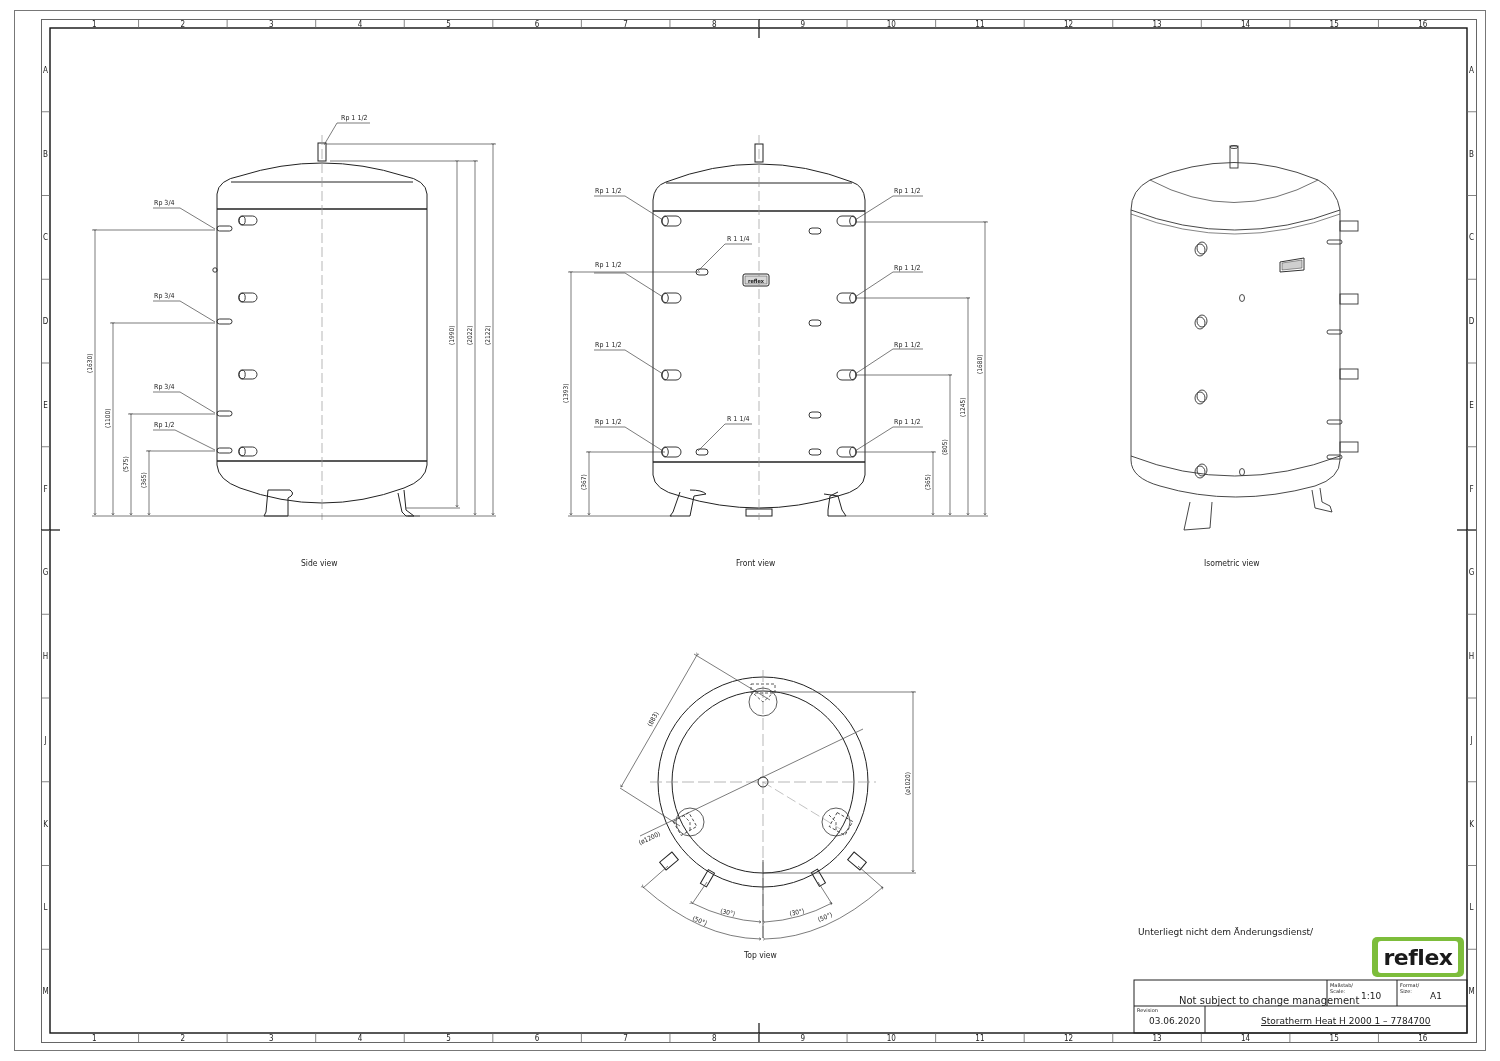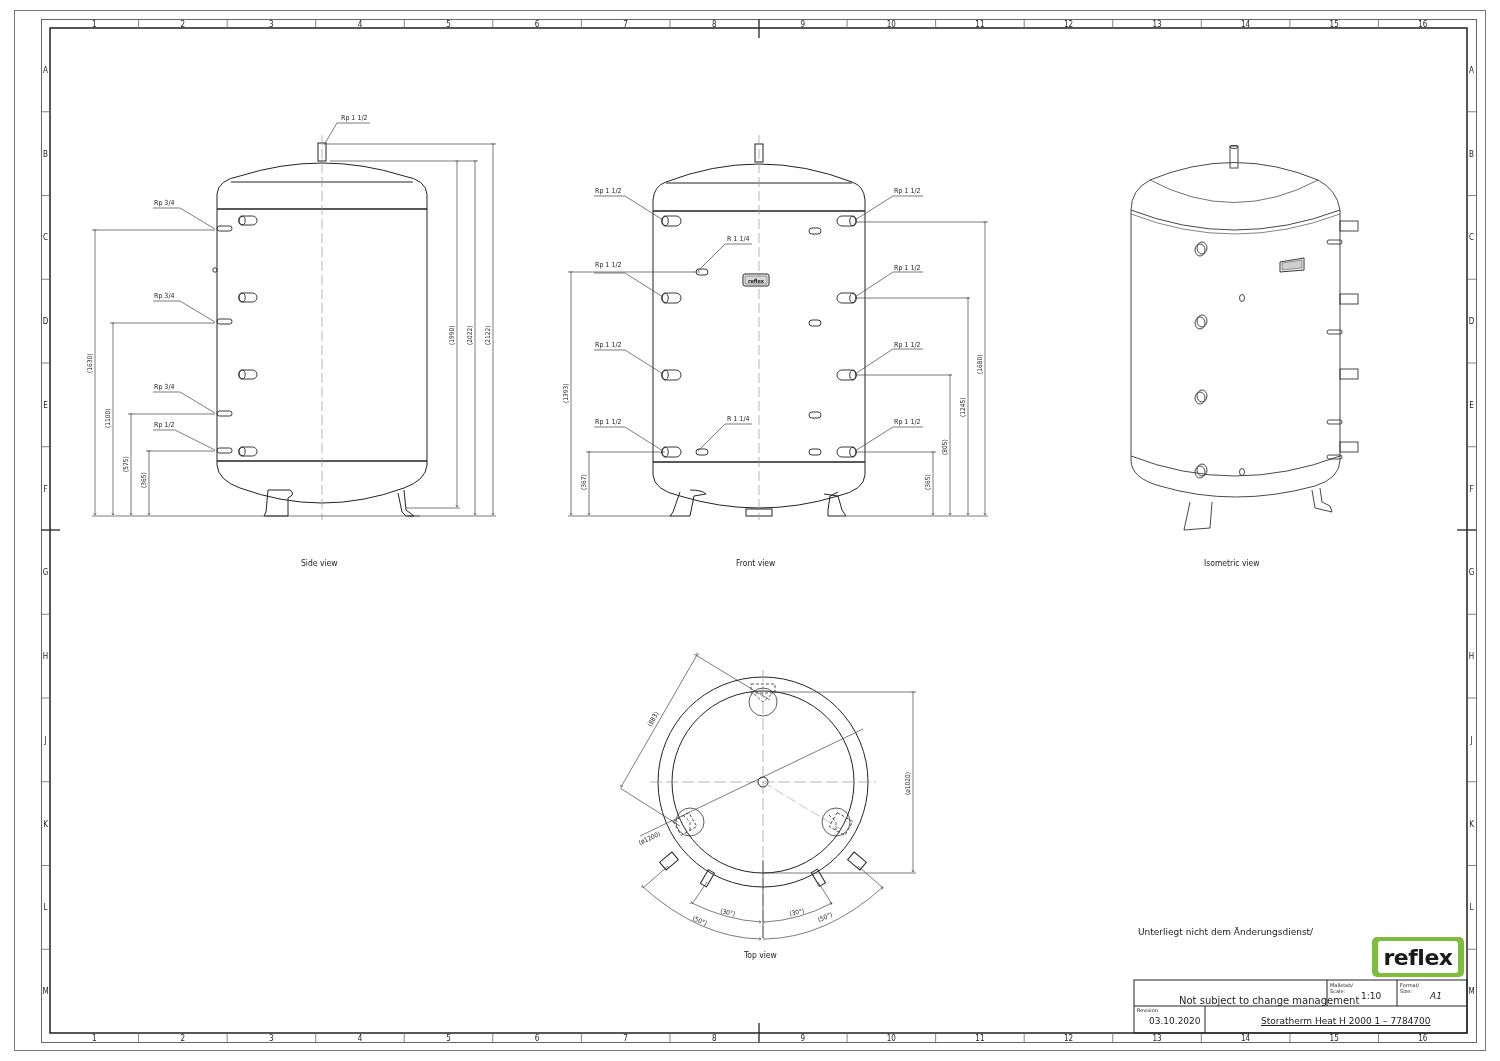--- a/index.html
+++ b/index.html
@@ -433,16 +433,16 @@
     </div>
 </div>
 
 <div class="tb-text" style="left:1138px;top:926px;font-size:9px;line-height:12px;">Unterliegt nicht dem Änderungsdienst/</div>
 <div class="tb-text" style="left:1179px;top:995px;font-size:10px;line-height:12px;">Not subject to change management</div>
 <div class="tb-text" style="left:1330px;top:982px;font-size:5px;">Maßstab/</div>
 <div class="tb-text" style="left:1330px;top:988px;font-size:5px;">Scale:</div>
 <div class="tb-text" style="left:1361px;top:991px;font-size:9px;text-align:right;">1:10</div>
 <div class="tb-text" style="left:1400px;top:982px;font-size:5px;">Format/</div>
 <div class="tb-text" style="left:1400px;top:988px;font-size:5px;">Size:</div>
-<div class="tb-text" style="left:1430px;top:991px;font-size:9px;font-style:italic;">A1</div>
+<div class="tb-text" style="left:1430px;top:991px;font-size:9px;">A1</div>
 <div class="tb-text" style="left:1137px;top:1007px;font-size:5px;">Revision</div>
-<div class="tb-text" style="left:1149px;top:1016px;font-size:9px;">03.10.2020</div>
+<div class="tb-text" style="left:1149px;top:1016px;font-size:9px;">03.06.2020</div>
 <div class="tb-text" style="left:1261px;top:1016px;font-size:9px;text-decoration:underline;">Storatherm Heat H 2000 1 – 7784700</div>
 
 </body></html>

